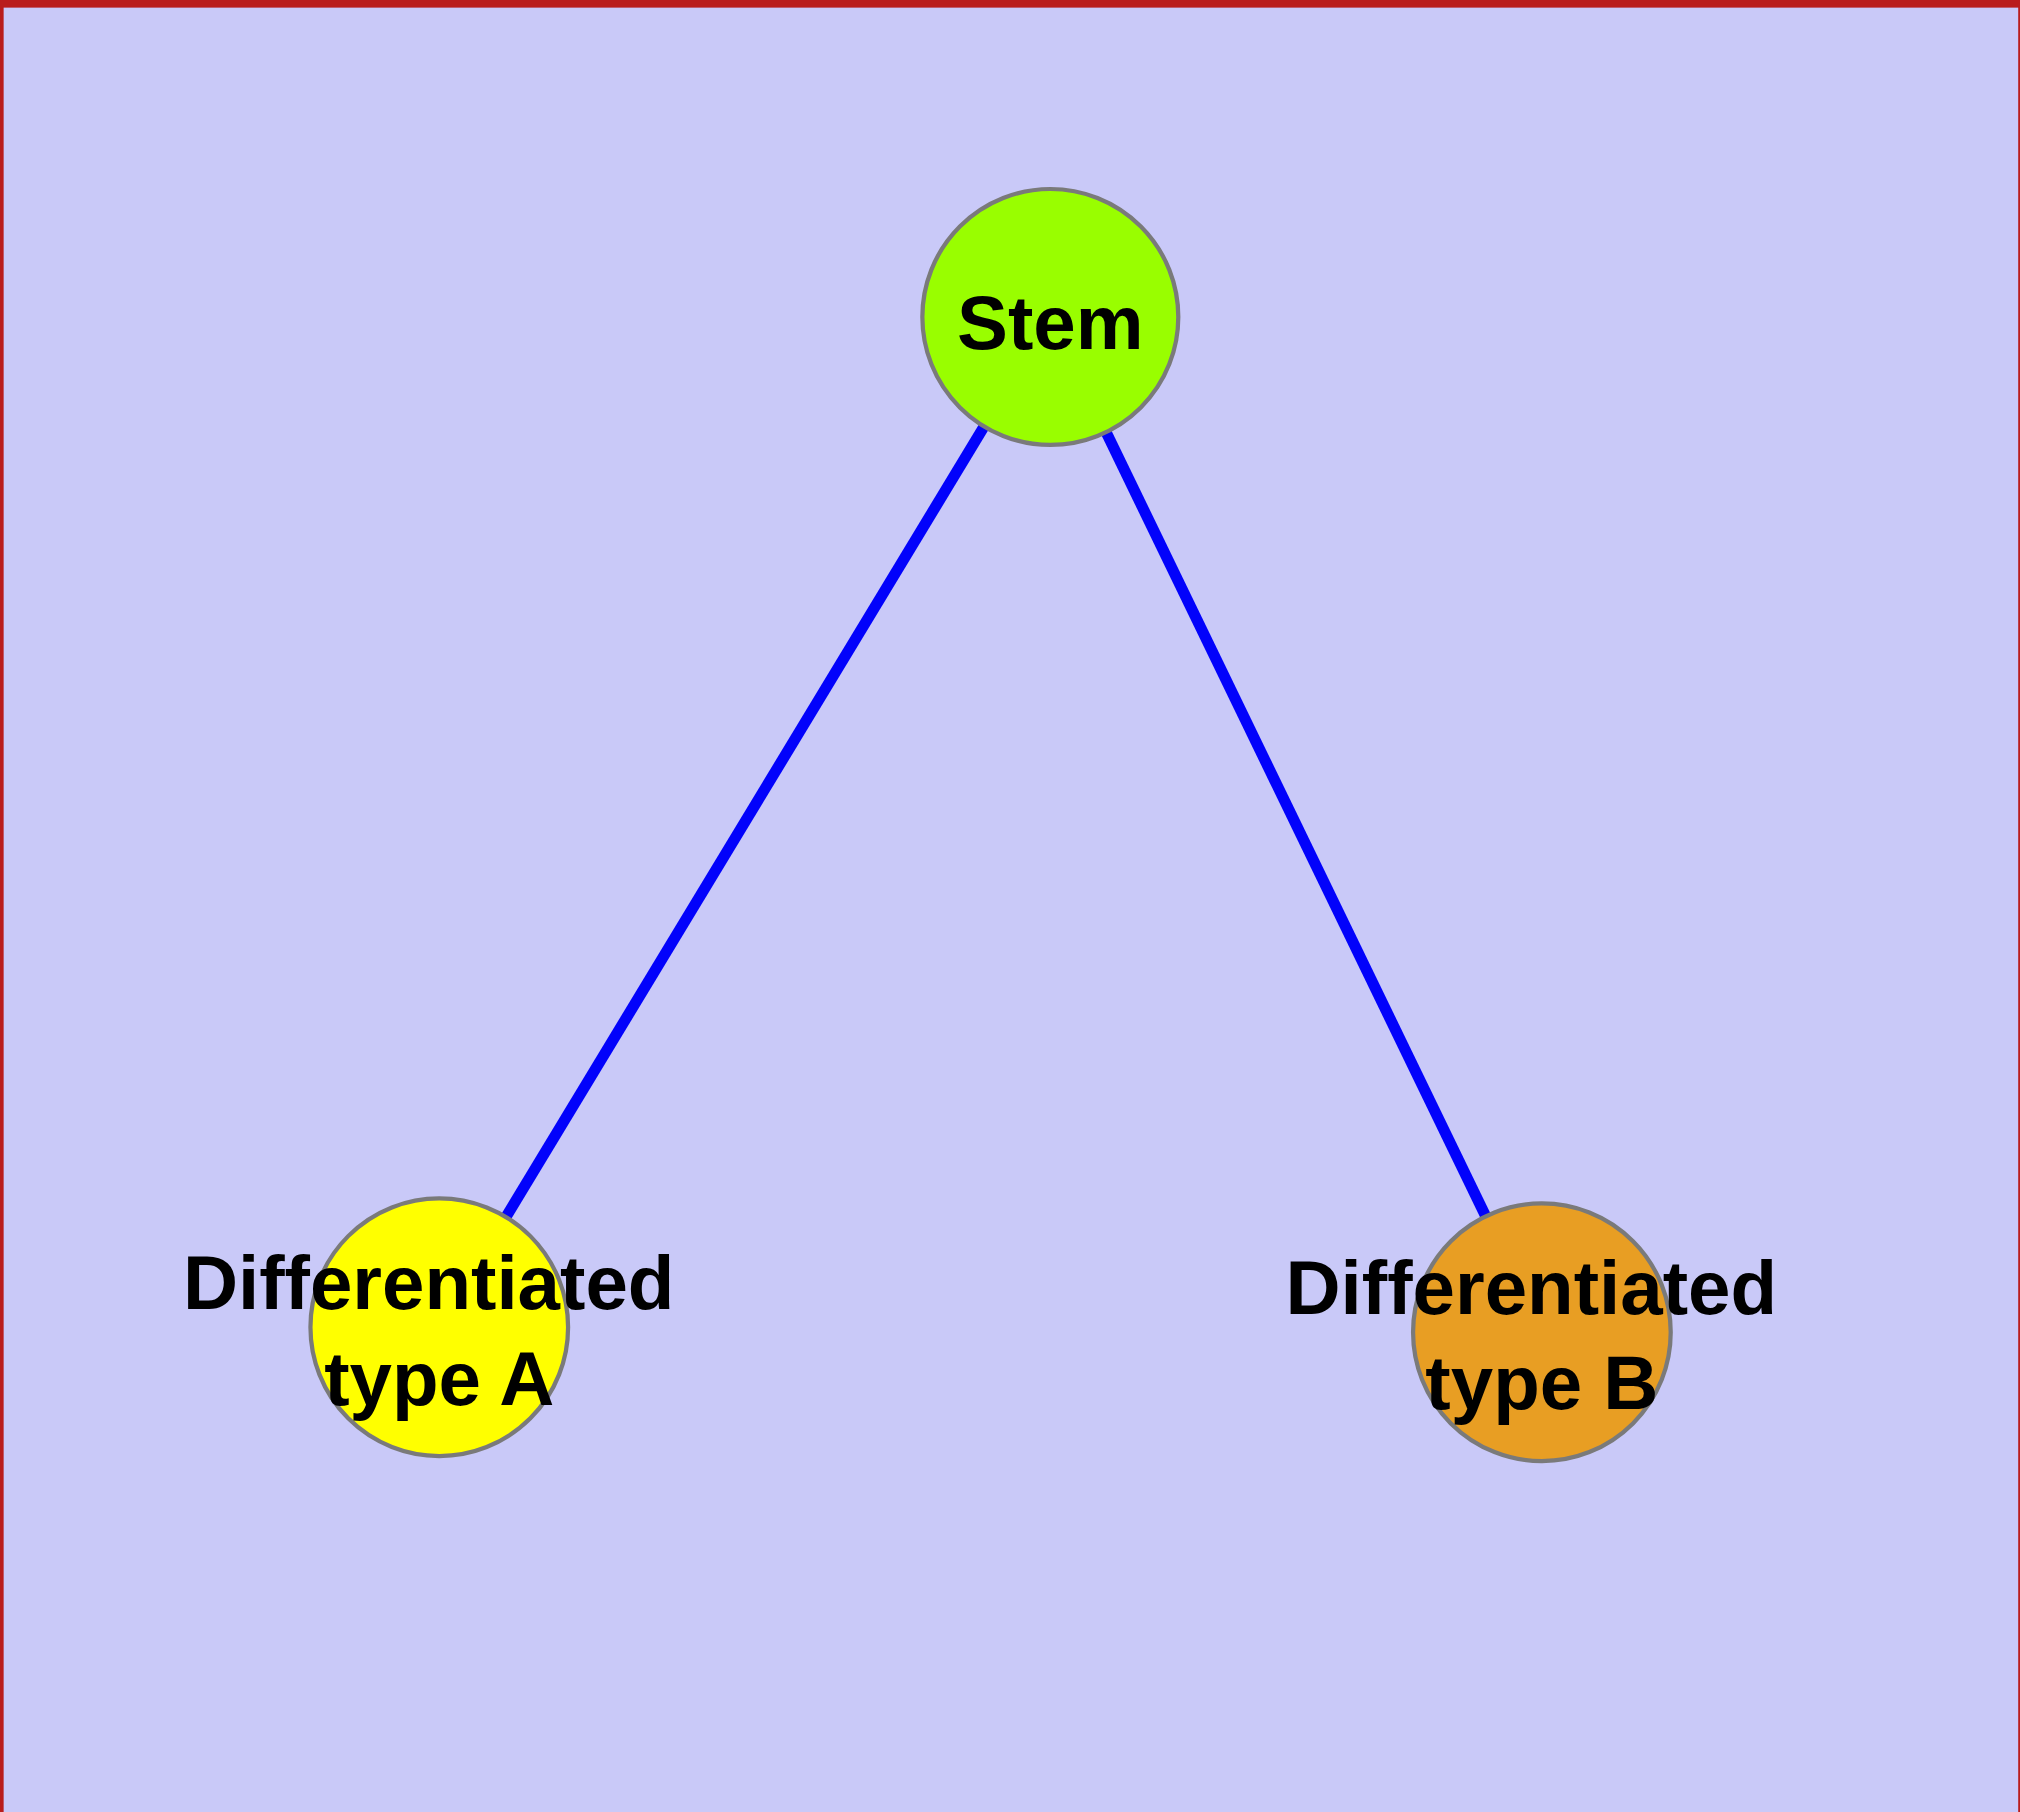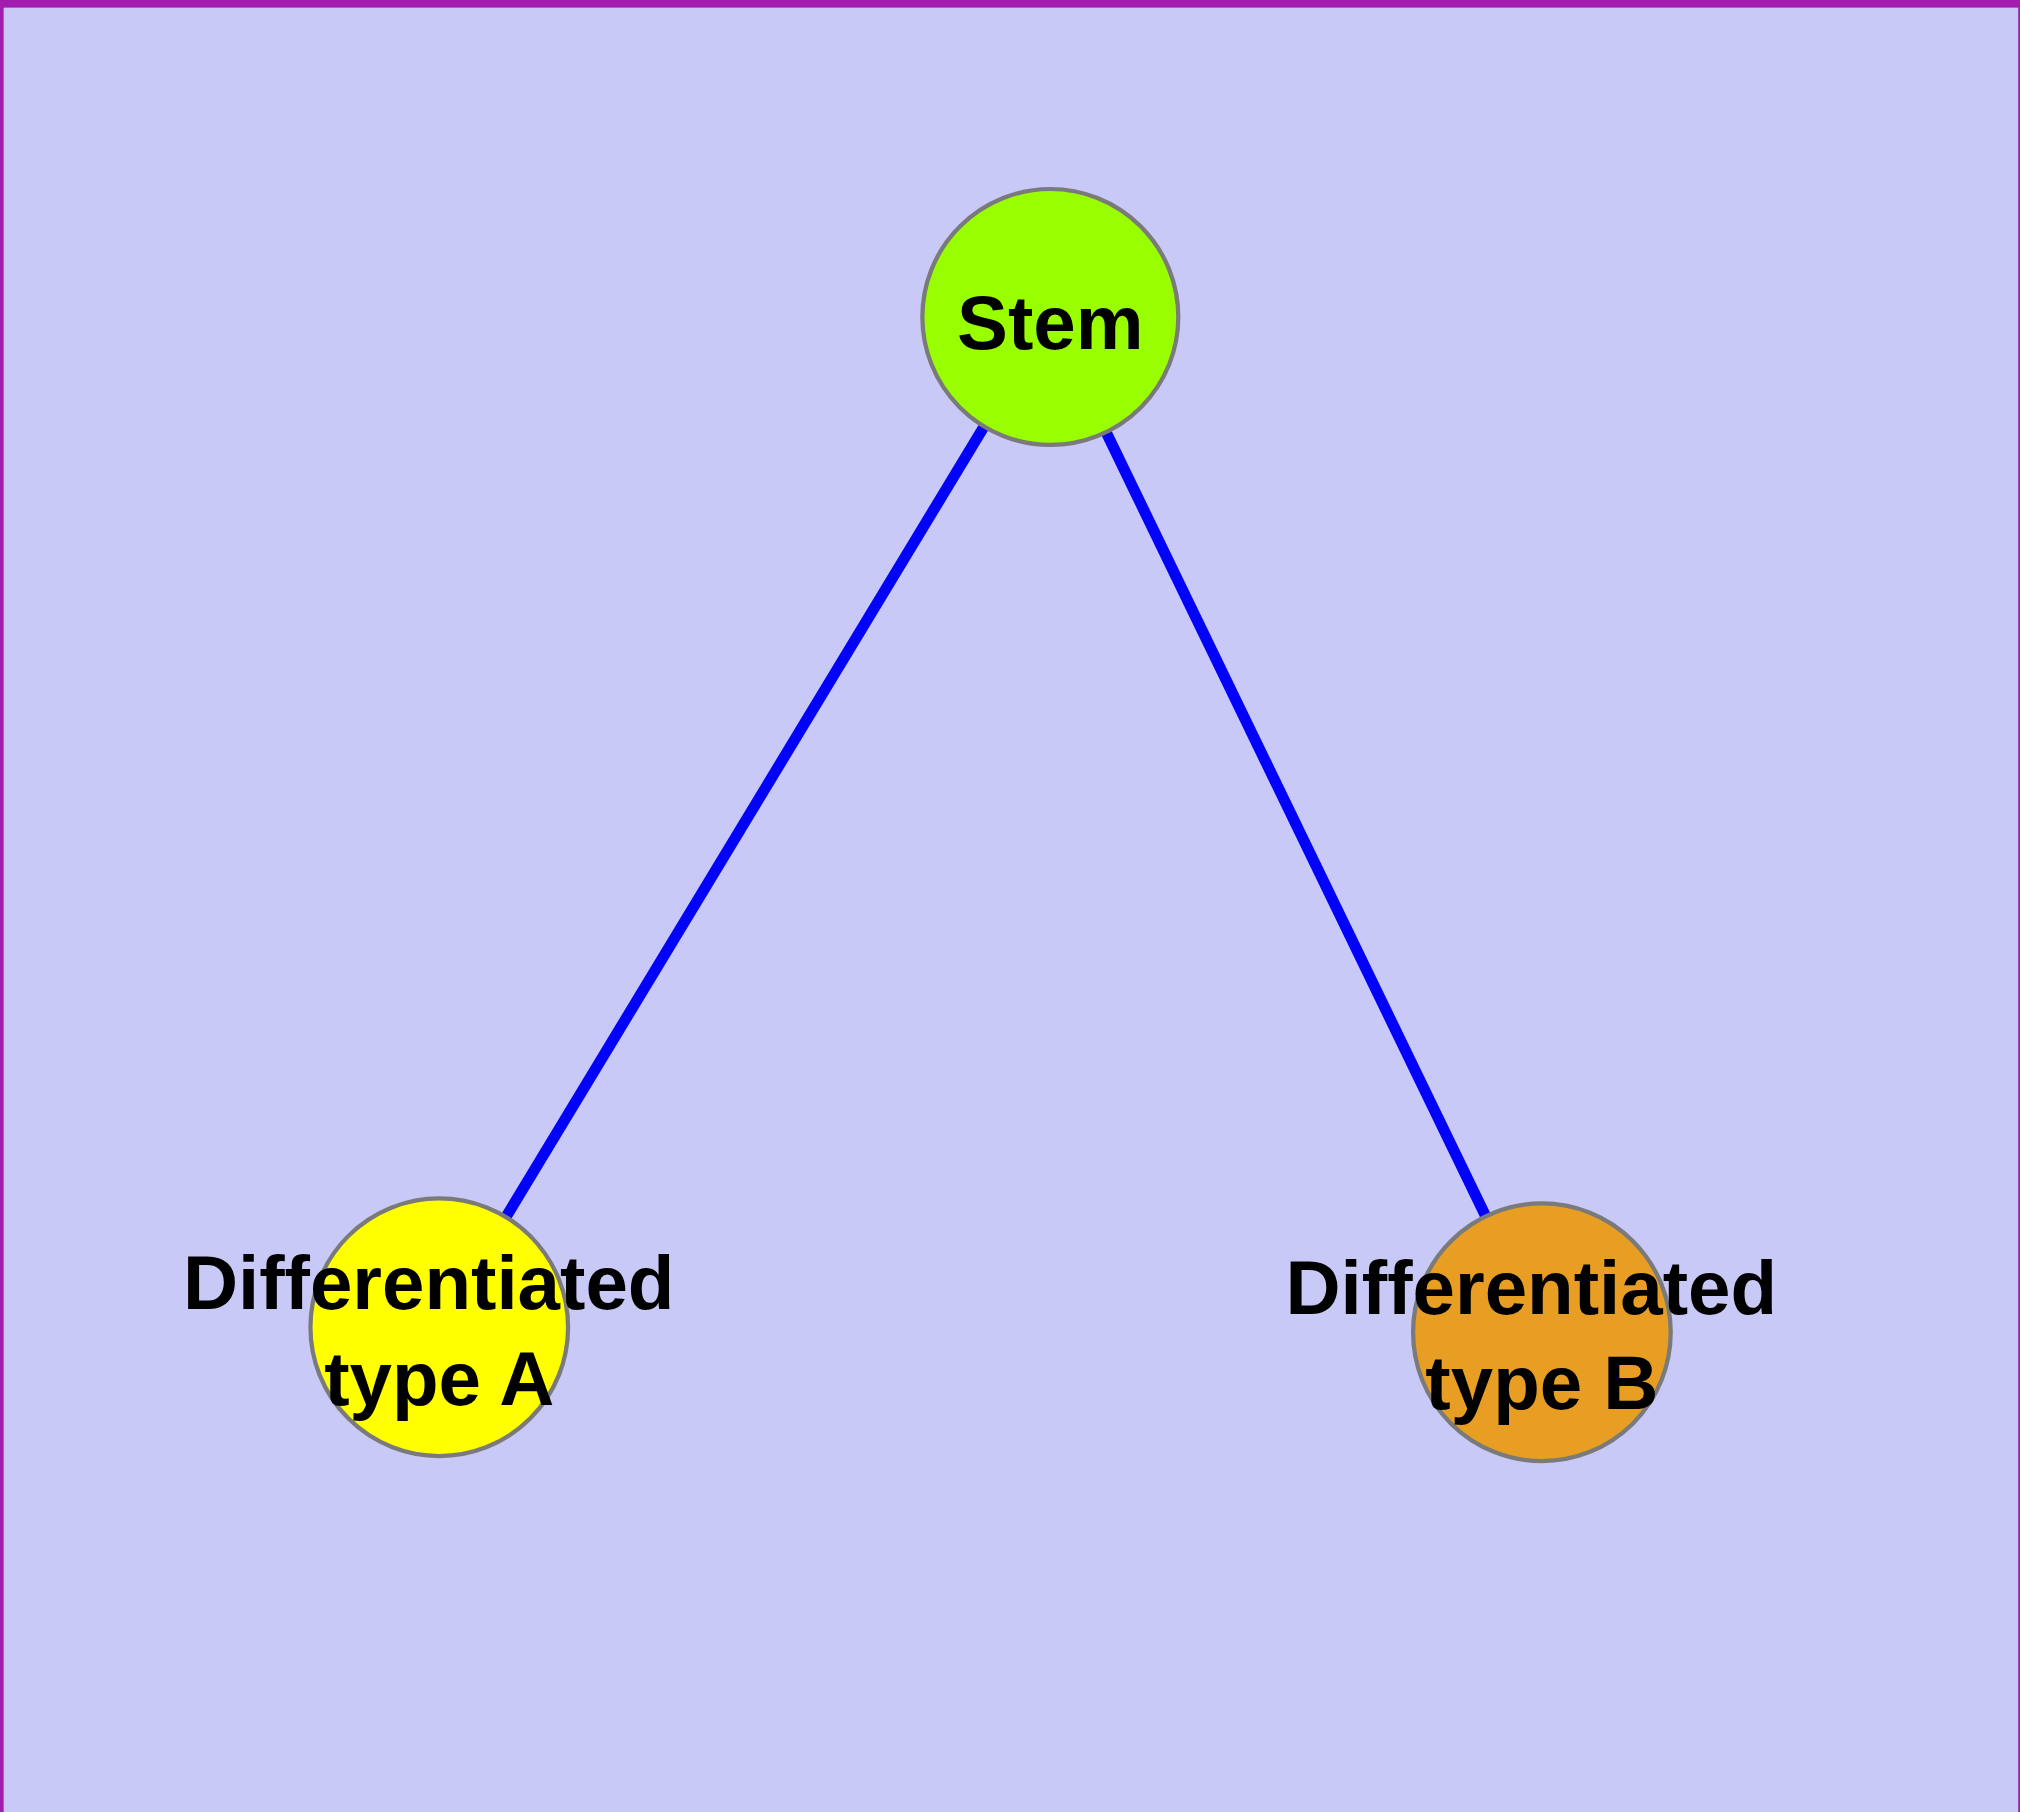--- a/index.html
+++ b/index.html
@@ -4,21 +4,21 @@
 <style>
   html, body {
     margin: 0;
     padding: 0;
     background: #ffffff;
   }
   .canvas-wrap {
     width: 2021px;
     height: 1812px;
     position: relative;
-    background: #a21caf;
+    background: #b91c1c;
   }
   svg {
     display: block;
   }
   .node-label {
     font-family: "Liberation Sans", sans-serif;
     font-weight: bold;
     font-size: 90px;
     text-anchor: middle;
   }

